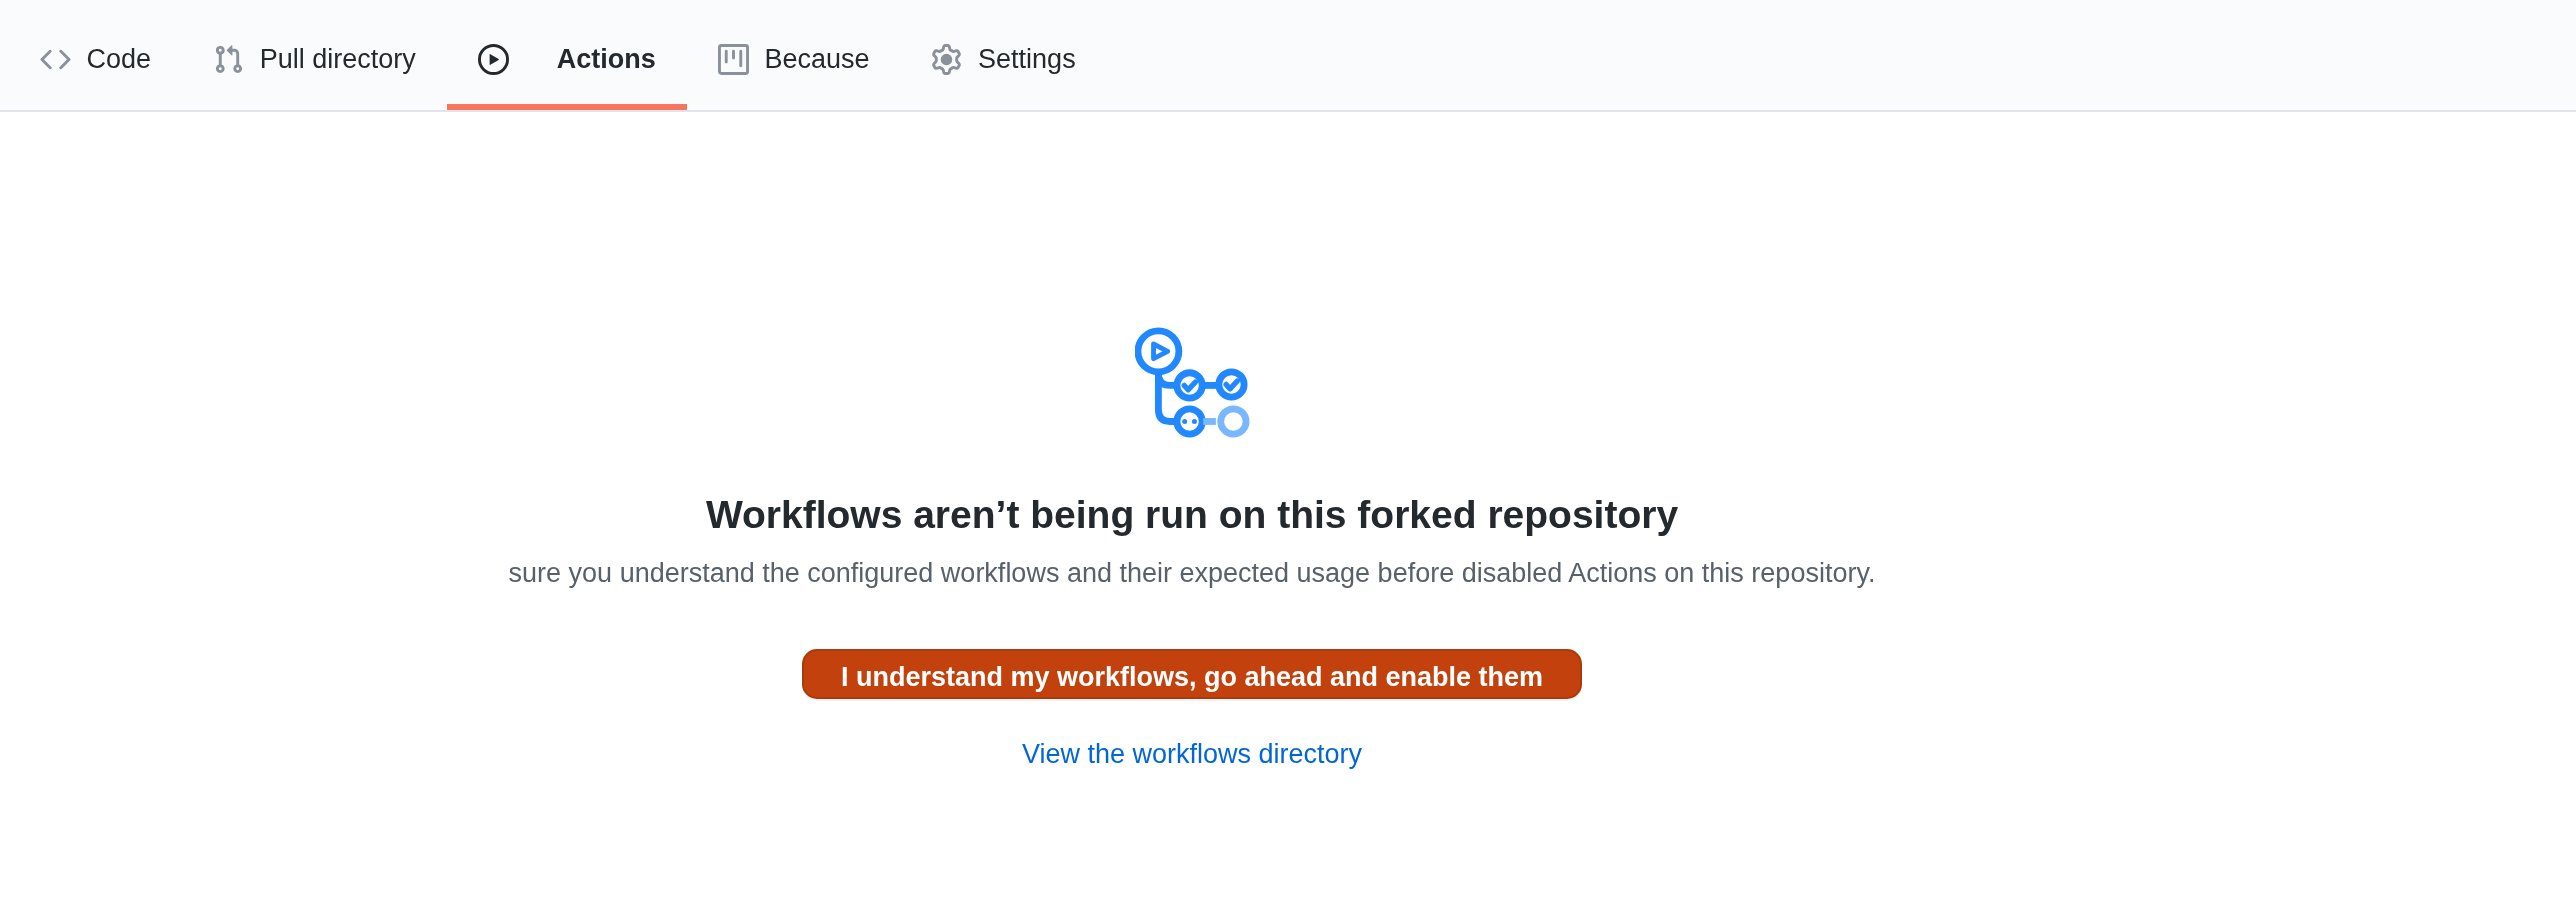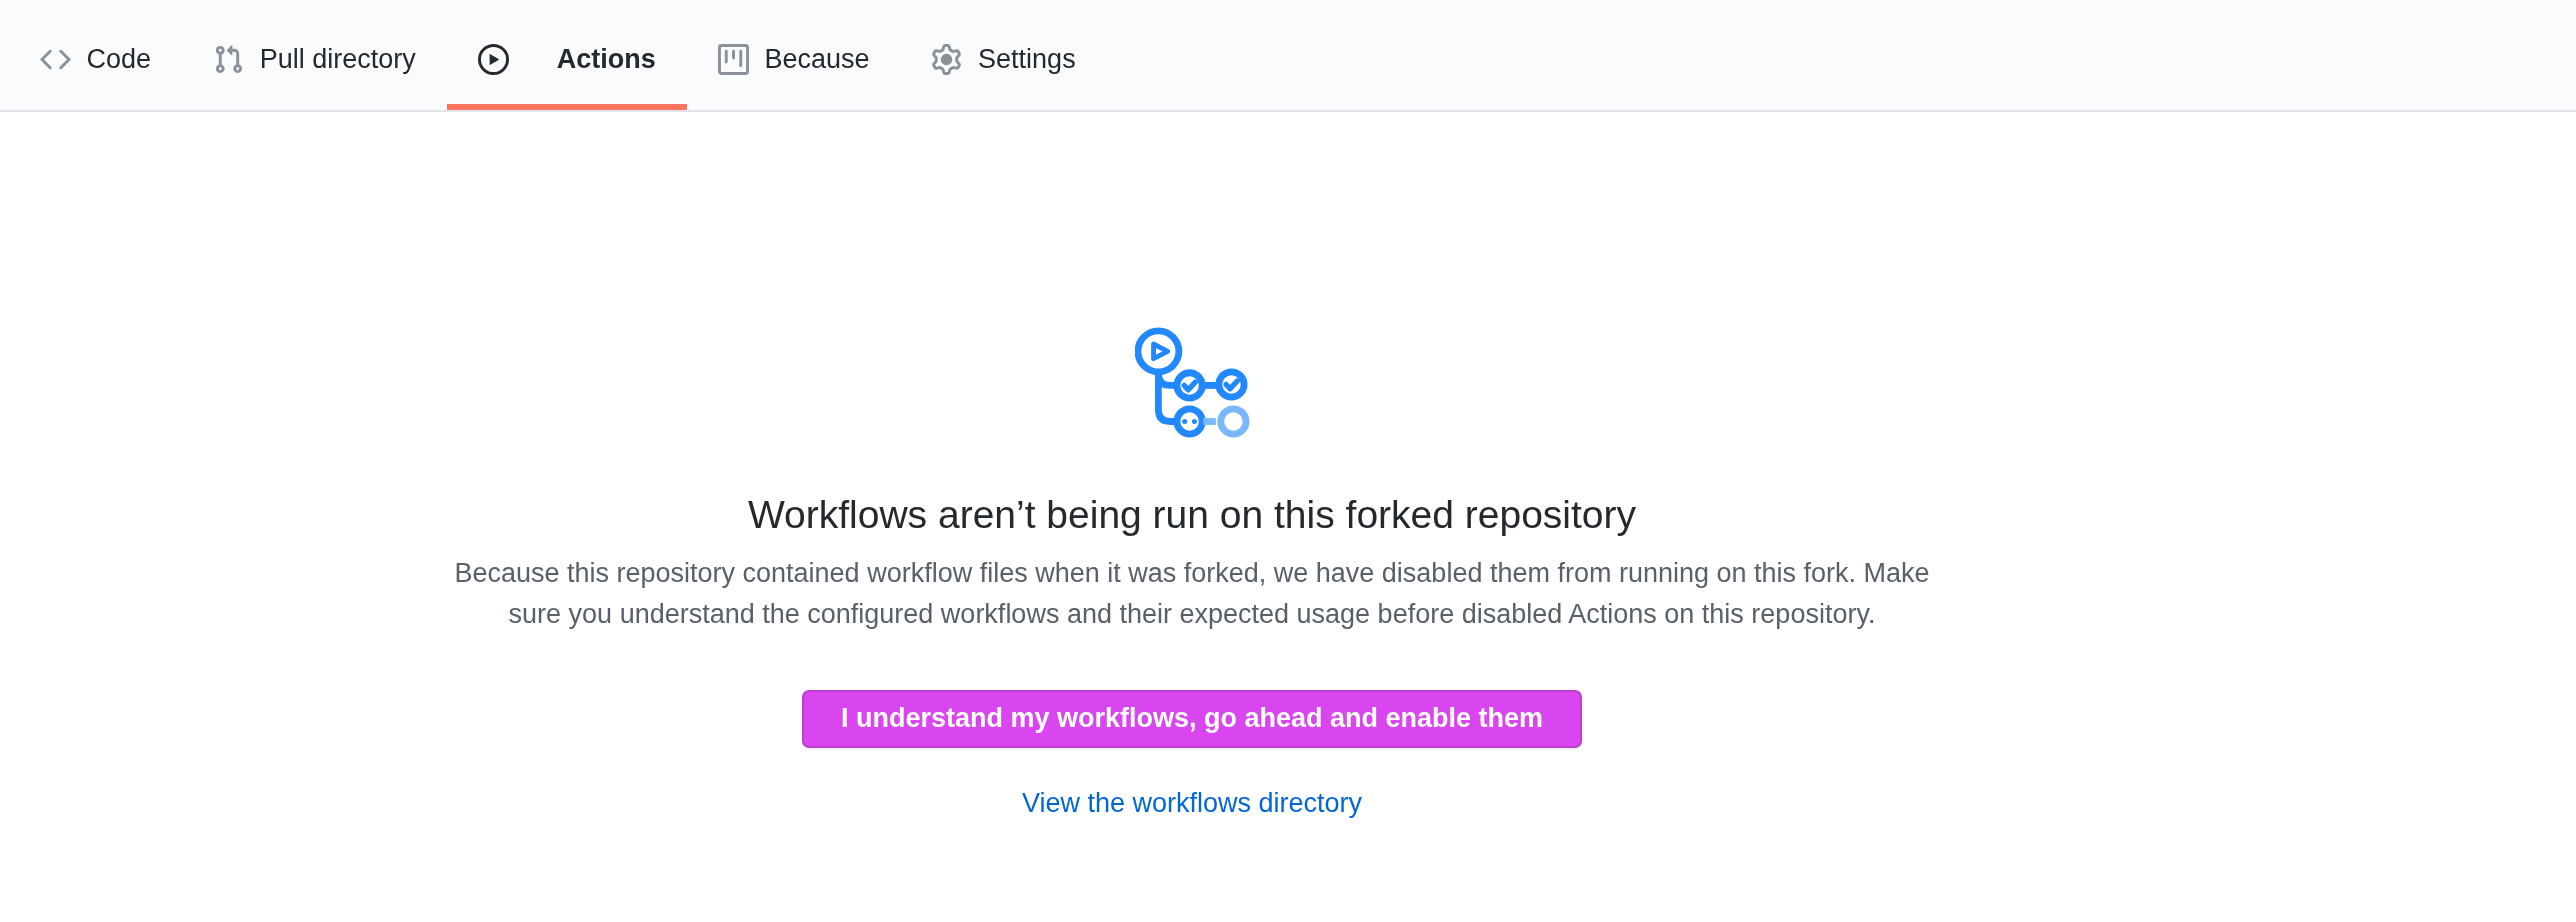--- a/index.html
+++ b/index.html
@@ -55,40 +55,40 @@
     width: 2384px;
     text-align: center;
   }
   .ws-icon-wrap { margin-top: 214px; }
   .ws-icon-wrap svg { display: inline-block; }
 
   .bs-heading {
     margin: 47px 0 0 0;
     font-size: 39px;
     line-height: 49px;
-    font-weight: 400;
+    font-weight: 700;
     color: #24292e;
   }
   .bs-desc {
     margin: 13.7px 0 0 0;
     font-size: 27px;
     line-height: 41px;
     font-weight: 400;
     color: #586069;
   }
   .bs-desc span { display: block; }
 
   .btn-row { margin-top: 55px; }
   .enable-btn {
     display: inline-block;
-    height: 58px;
+    height: 50px;
     padding: 0 37px;
-    background: #d946ef;
+    background: #c2410c;
     border: 2px solid rgba(27, 31, 35, 0.15);
-    border-radius: 7px;
+    border-radius: 15px;
     color: #ffffff;
     font-family: "Liberation Sans", sans-serif;
     font-size: 27px;
     font-weight: 700;
     line-height: 53px;
     cursor: pointer;
     box-shadow: 0 2px 0 rgba(27, 31, 35, 0.06);
   }
 
   .link-row { margin-top: 39px; }
@@ -168,21 +168,20 @@
       <circle cx="61" cy="98" r="2.6" fill="#2188ff"></circle>
 
       <path d="M70 98 L83 98" stroke="#79b8ff" stroke-width="7"></path>
       <circle cx="101" cy="98" r="13" stroke="#79b8ff" stroke-width="7" fill="none"></circle>
     </svg>
   </div>
 
   <h2 class="bs-heading">Workflows aren’t being run on this forked repository</h2>
 
   <p class="bs-desc">
-    <span>Because this repository contained workflow files when it was forked, we have disabled them from running on this fork. Make</span>
     <span>sure you understand the configured workflows and their expected usage before disabled Actions on this repository.</span>
   </p>
 
   <div class="btn-row">
     <button class="enable-btn">I understand my workflows, go ahead and enable them</button>
   </div>
 
   <div class="link-row">
     <a class="dir-link" href="#">View the workflows directory</a>
   </div>

